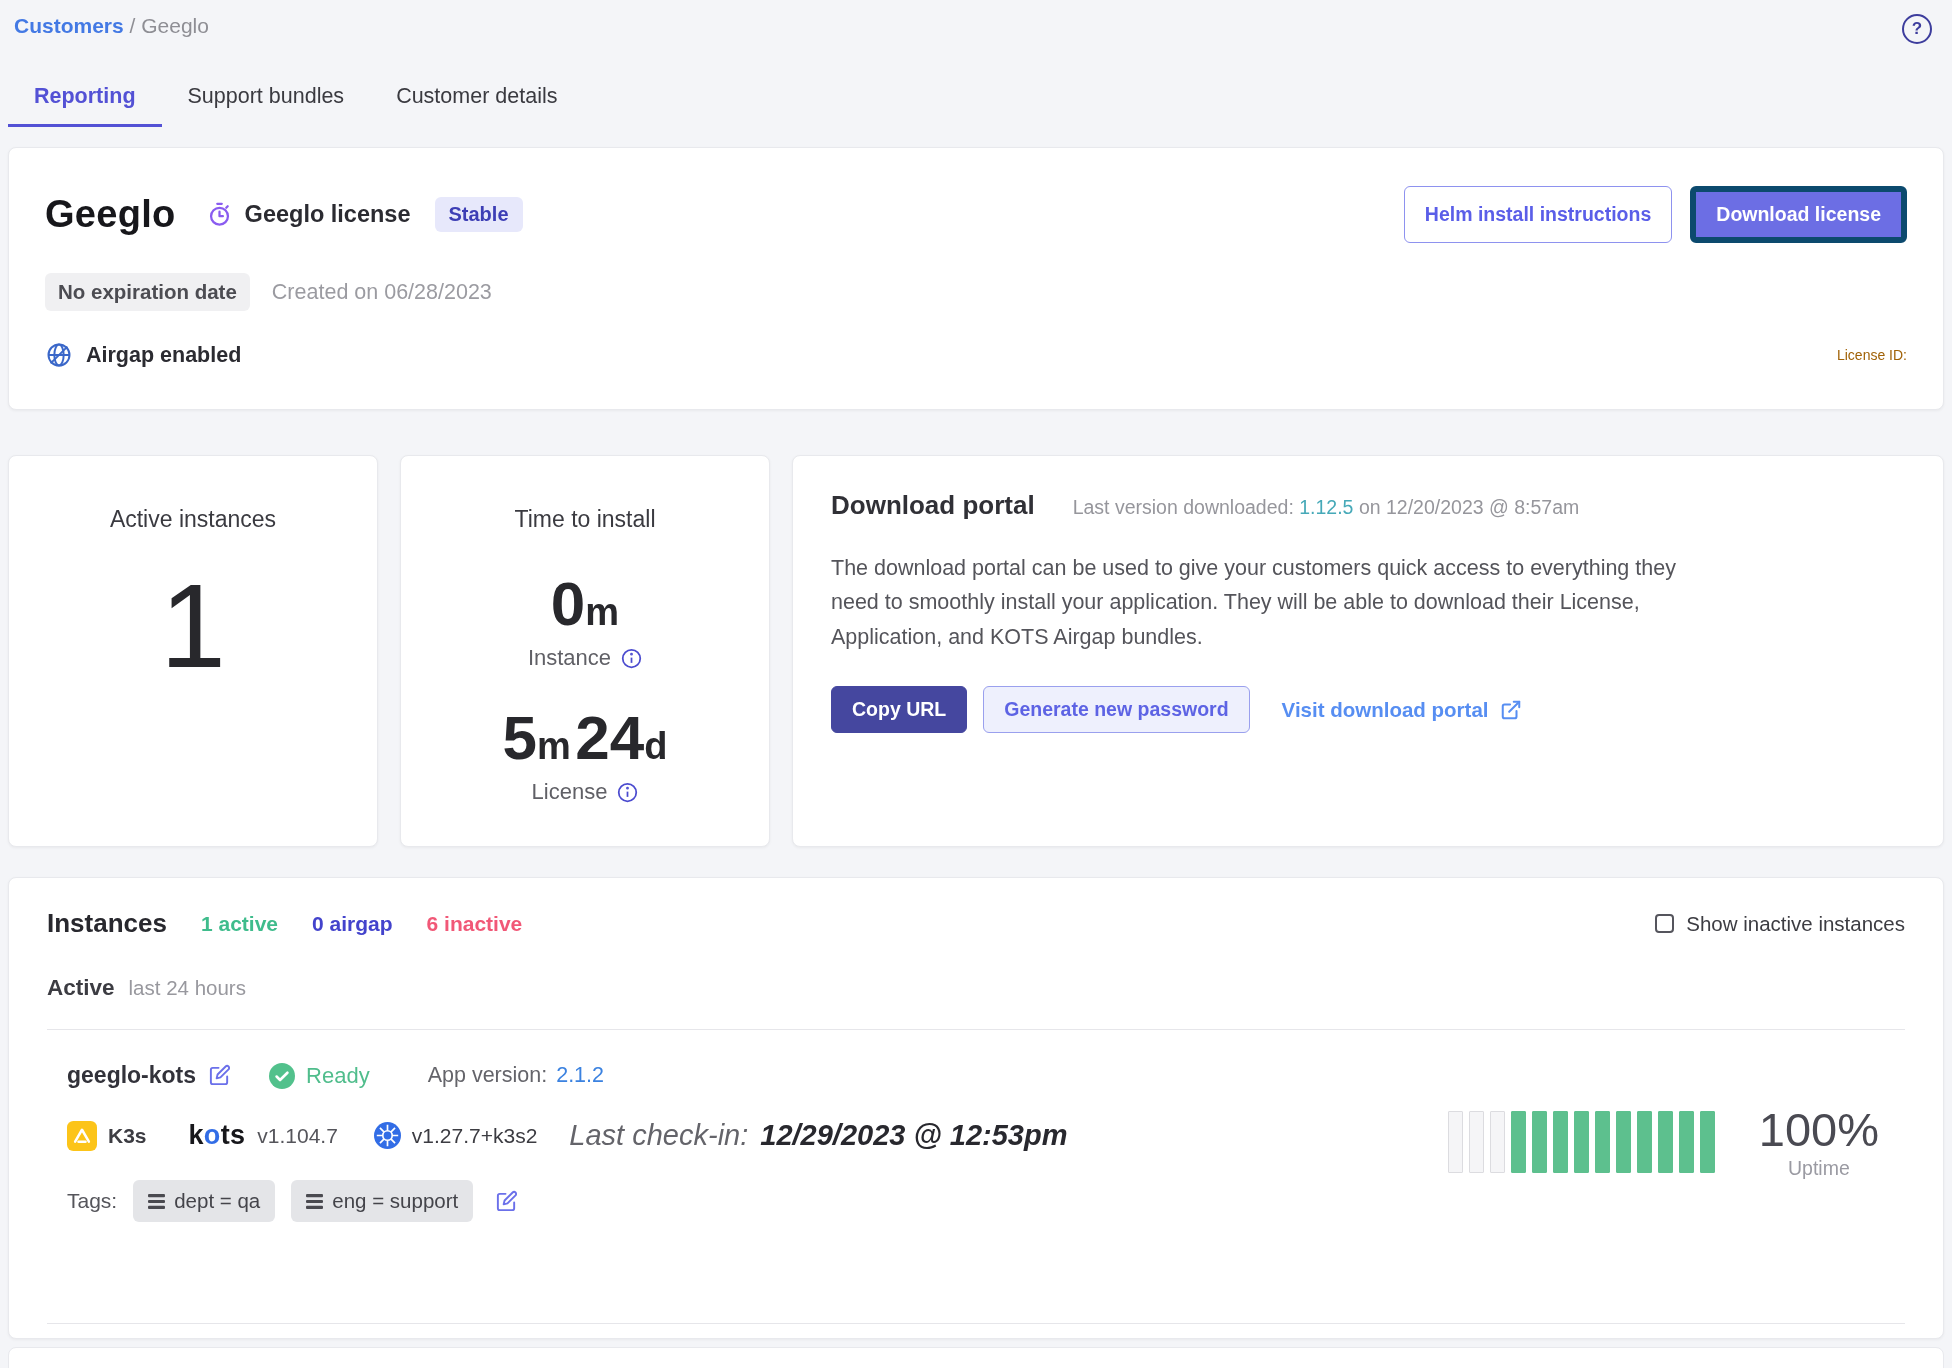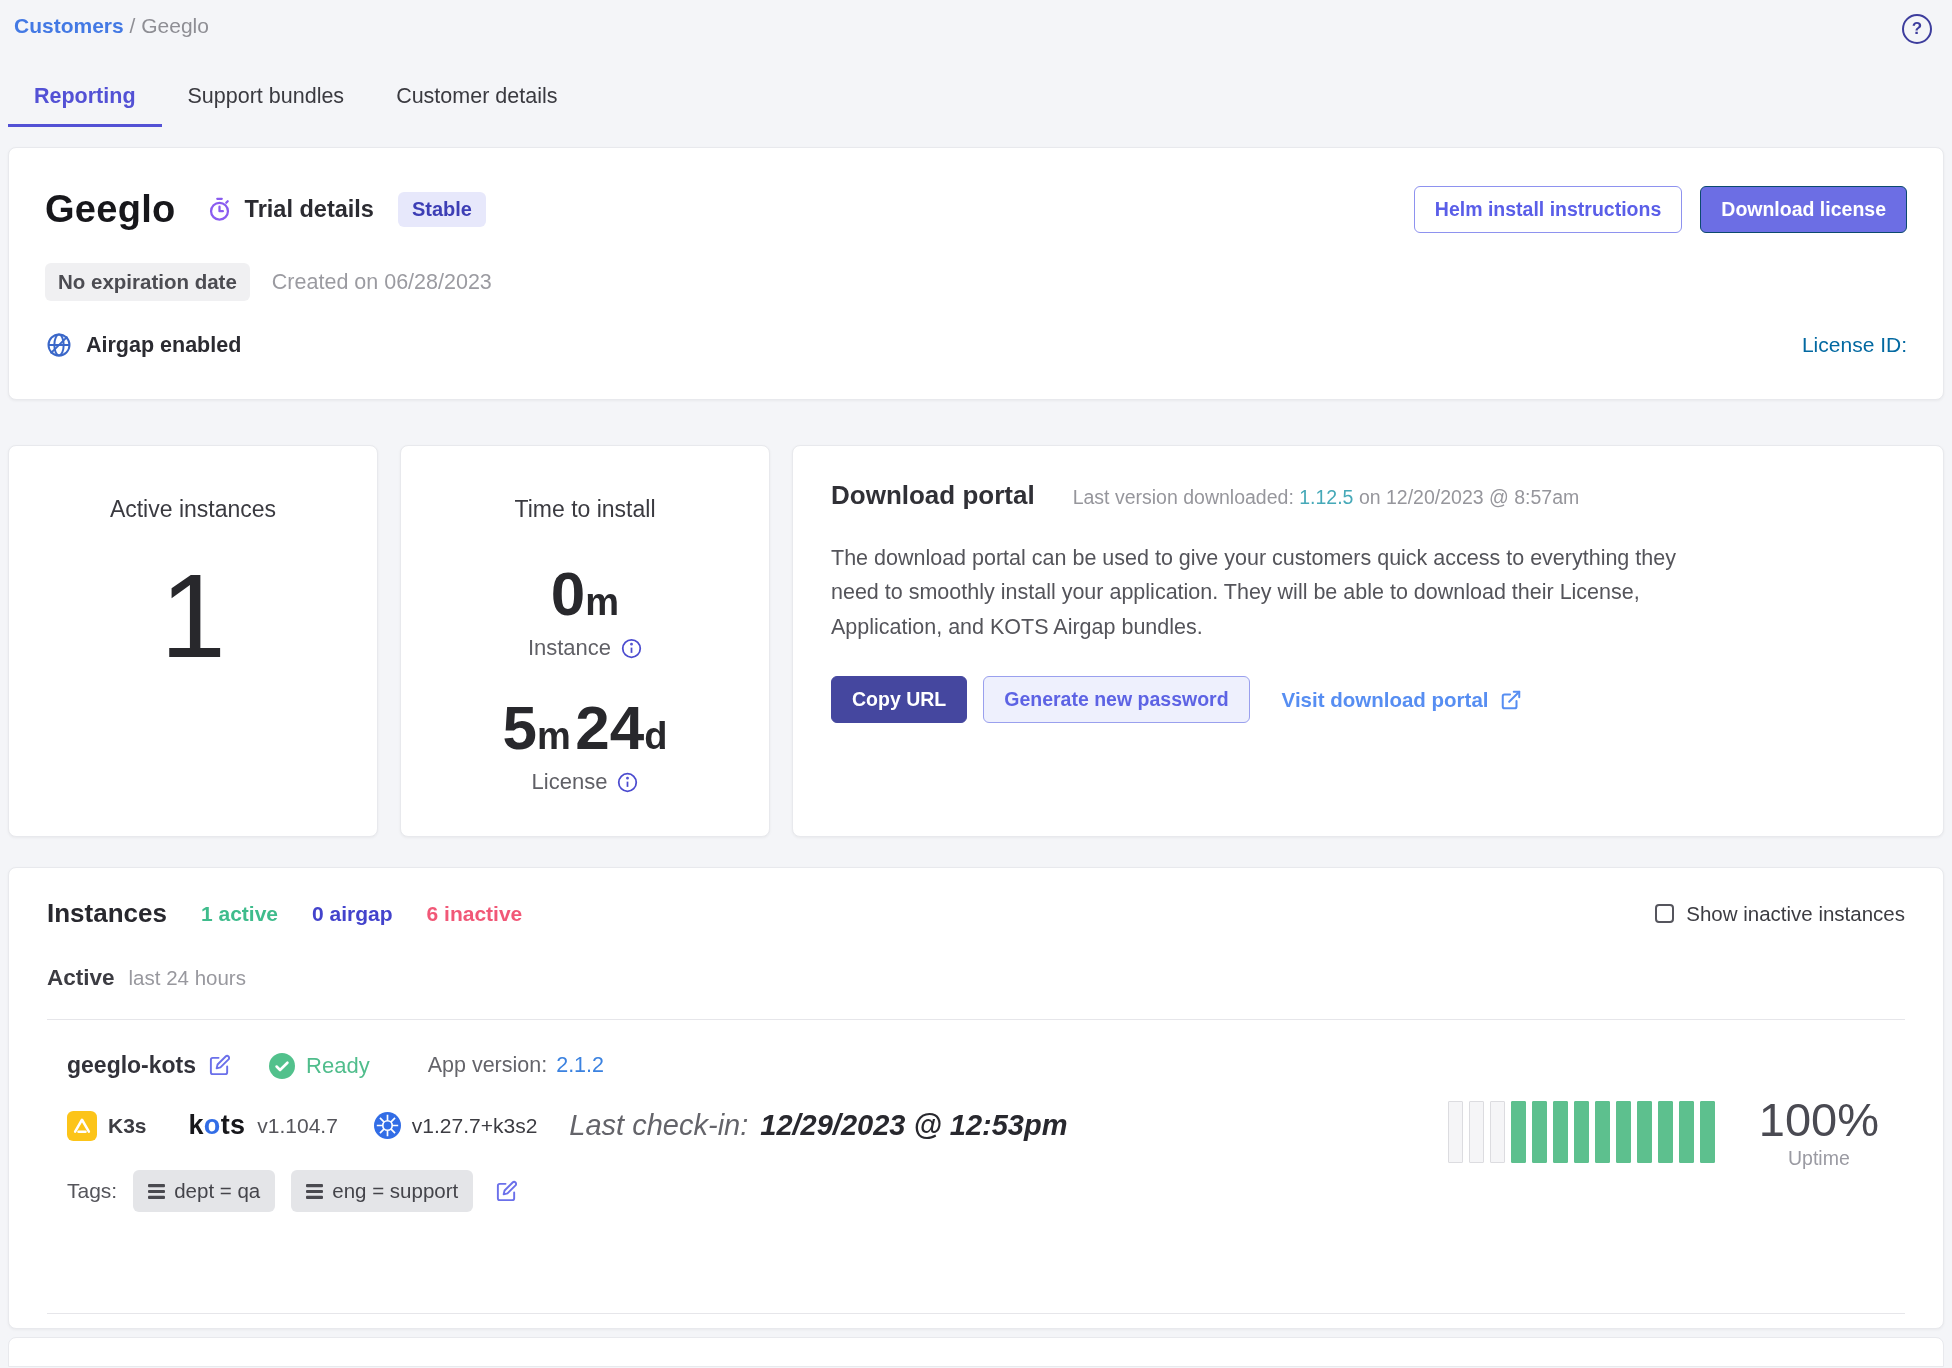--- a/index.html
+++ b/index.html
@@ -25,28 +25,28 @@
 
   
   .license-card { margin-top:20px; padding:38px 36px 40px; }
   .lc-row1 { display:flex; align-items:center; }
   .customer-name { font-size:38px; font-weight:800; color:#17171b; letter-spacing:.3px; }
   .license-type { display:flex; align-items:center; gap:12px; margin-left:30px; font-size:23.5px; color:#2b2b31; font-weight:600; }
   .badge-stable { margin-left:24px; background:#e7e8fb; color:#3d3eb5; font-size:20px; font-weight:700; padding:6px 14px; border-radius:6px; }
   .lc-actions { margin-left:auto; display:flex; gap:18px; }
   .btn { border-radius:6px; font-size:19.5px; font-weight:700; padding:11px 20px; display:inline-flex; align-items:center; gap:10px; cursor:pointer; font-family:inherit; }
   .btn-outline-primary { border:1px solid #8e92ef; color:#5a5ee8; background:#fff; }
-  .btn-primary { background:#6c6ee4; color:#fff; border:1px solid #0c4a6e; }
+  .btn-primary { background:#6c6ee4; color:#fff; border:6px solid #0c4a6e; }
   .lc-row2 { display:flex; align-items:center; margin-top:30px; gap:22px; }
   .badge-gray { background:#f0f0f2; color:#4c4c52; font-size:20.5px; font-weight:600; padding:7px 13px; border-radius:6px; }
   .created { color:#9b9ba1; font-size:21.5px; }
   .lc-row3 { display:flex; align-items:center; margin-top:30px; }
   .airgap { display:flex; align-items:center; gap:13px; font-size:21.5px; color:#2b2b31; font-weight:600; }
   .license-id { margin-left:auto; display:flex; align-items:center; gap:8px; }
-  .license-id-label { color:#0369a1; font-size:21px; }
+  .license-id-label { color:#a16207; font-size:14px; }
   .license-id-pill { background:#ececef; border-radius:5px; padding:7px 11px; font-family:"DejaVu Sans Mono", monospace;
     font-size:19px; color:#55555b; display:flex; align-items:center; gap:9px; }
 
   
   .metrics { display:flex; gap:22px; margin-top:45px; }
   .metric-card { width:370px; height:392px; display:flex; flex-direction:column; align-items:center; }
   .metric-title { margin-top:50px; font-size:23px; color:#3a3a40; }
   .big-number { font-size:118px; font-weight:400; color:#28282c; margin-top:34px; line-height:1; }
   .tti-value { margin-top:40px; line-height:1; color:#28282c; }
   .tti-value .v { font-size:62px; font-weight:700; }
@@ -144,21 +144,21 @@
       <div class="customer-name">Geeglo</div>
       <div class="license-type">
         <span>
           <svg width="27" height="27" viewBox="0 0 24 24" fill="none" stroke="#8a5cf0" stroke-width="2" stroke-linecap="round" stroke-linejoin="round">
             <circle cx="12" cy="13.5" r="7.5"></circle>
               <path d="M12 9.5V13.5H15"></path>
               <path d="M10 2.5h4"></path>
               <path d="M18 6l1.3-1.3"></path>
           </svg>
         </span>
-        <span>Trial details</span>
+        <span>Geeglo license</span>
       </div>
       <div class="badge-stable">Stable</div>
       <div class="lc-actions">
         <button class="btn btn-outline-primary">Helm install instructions</button>
         <button class="btn btn-primary">Download license</button>
       </div>
     </div>
     <div class="lc-row2">
       <div class="badge-gray">No expiration date</div>
       <div class="created">Created on 06/28/2023</div>

